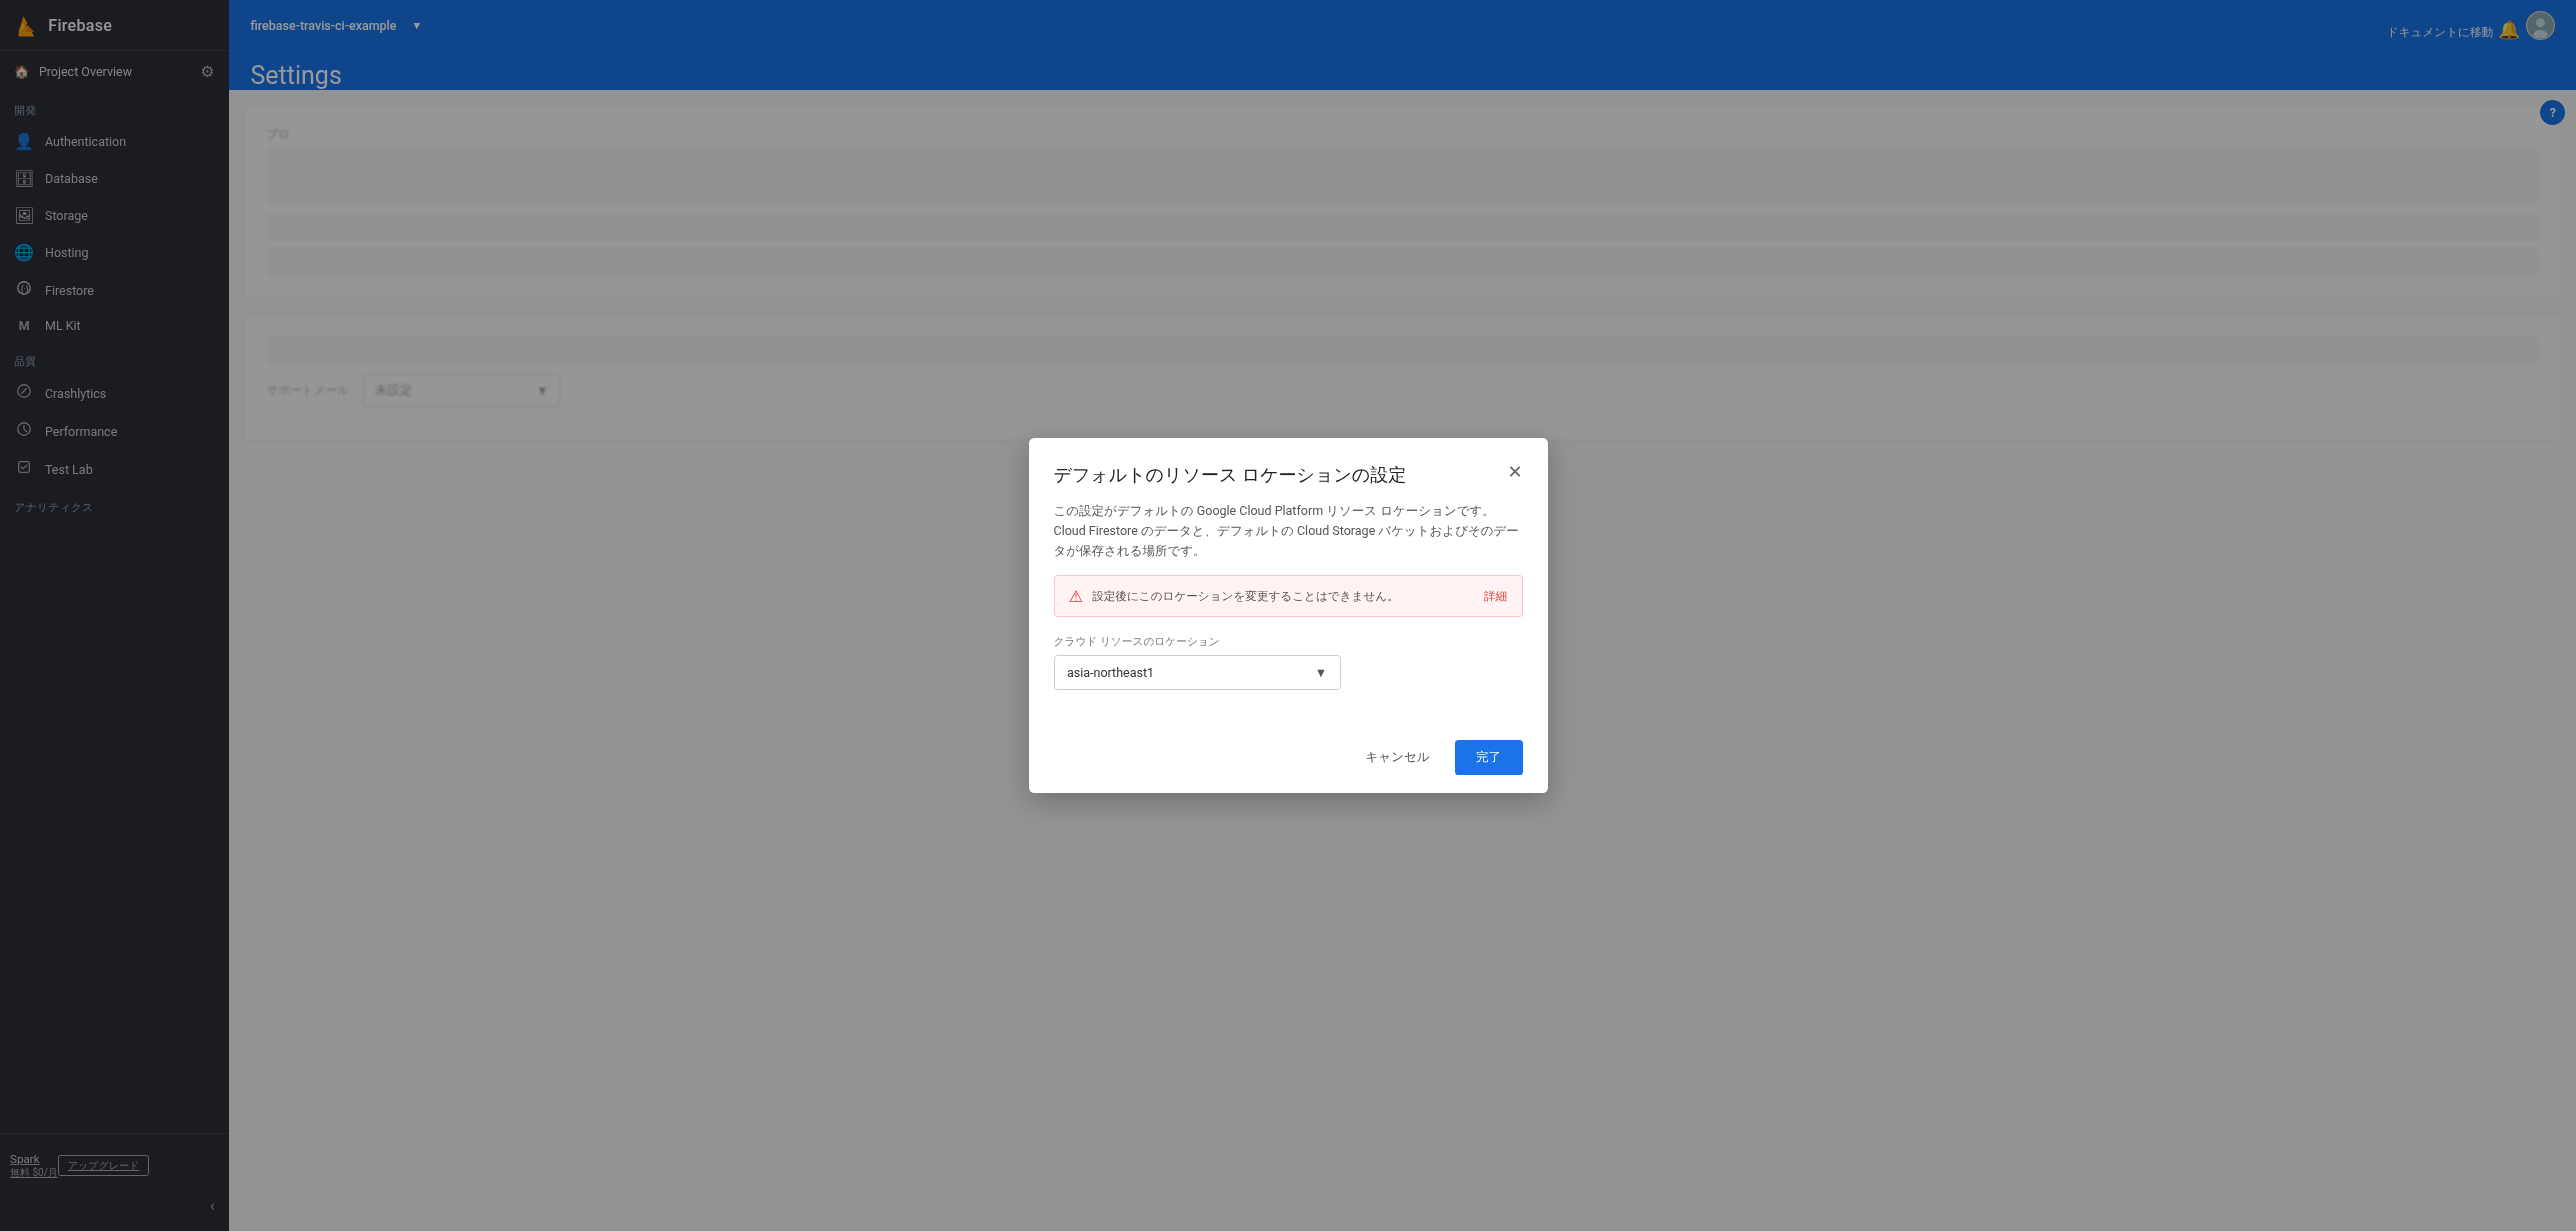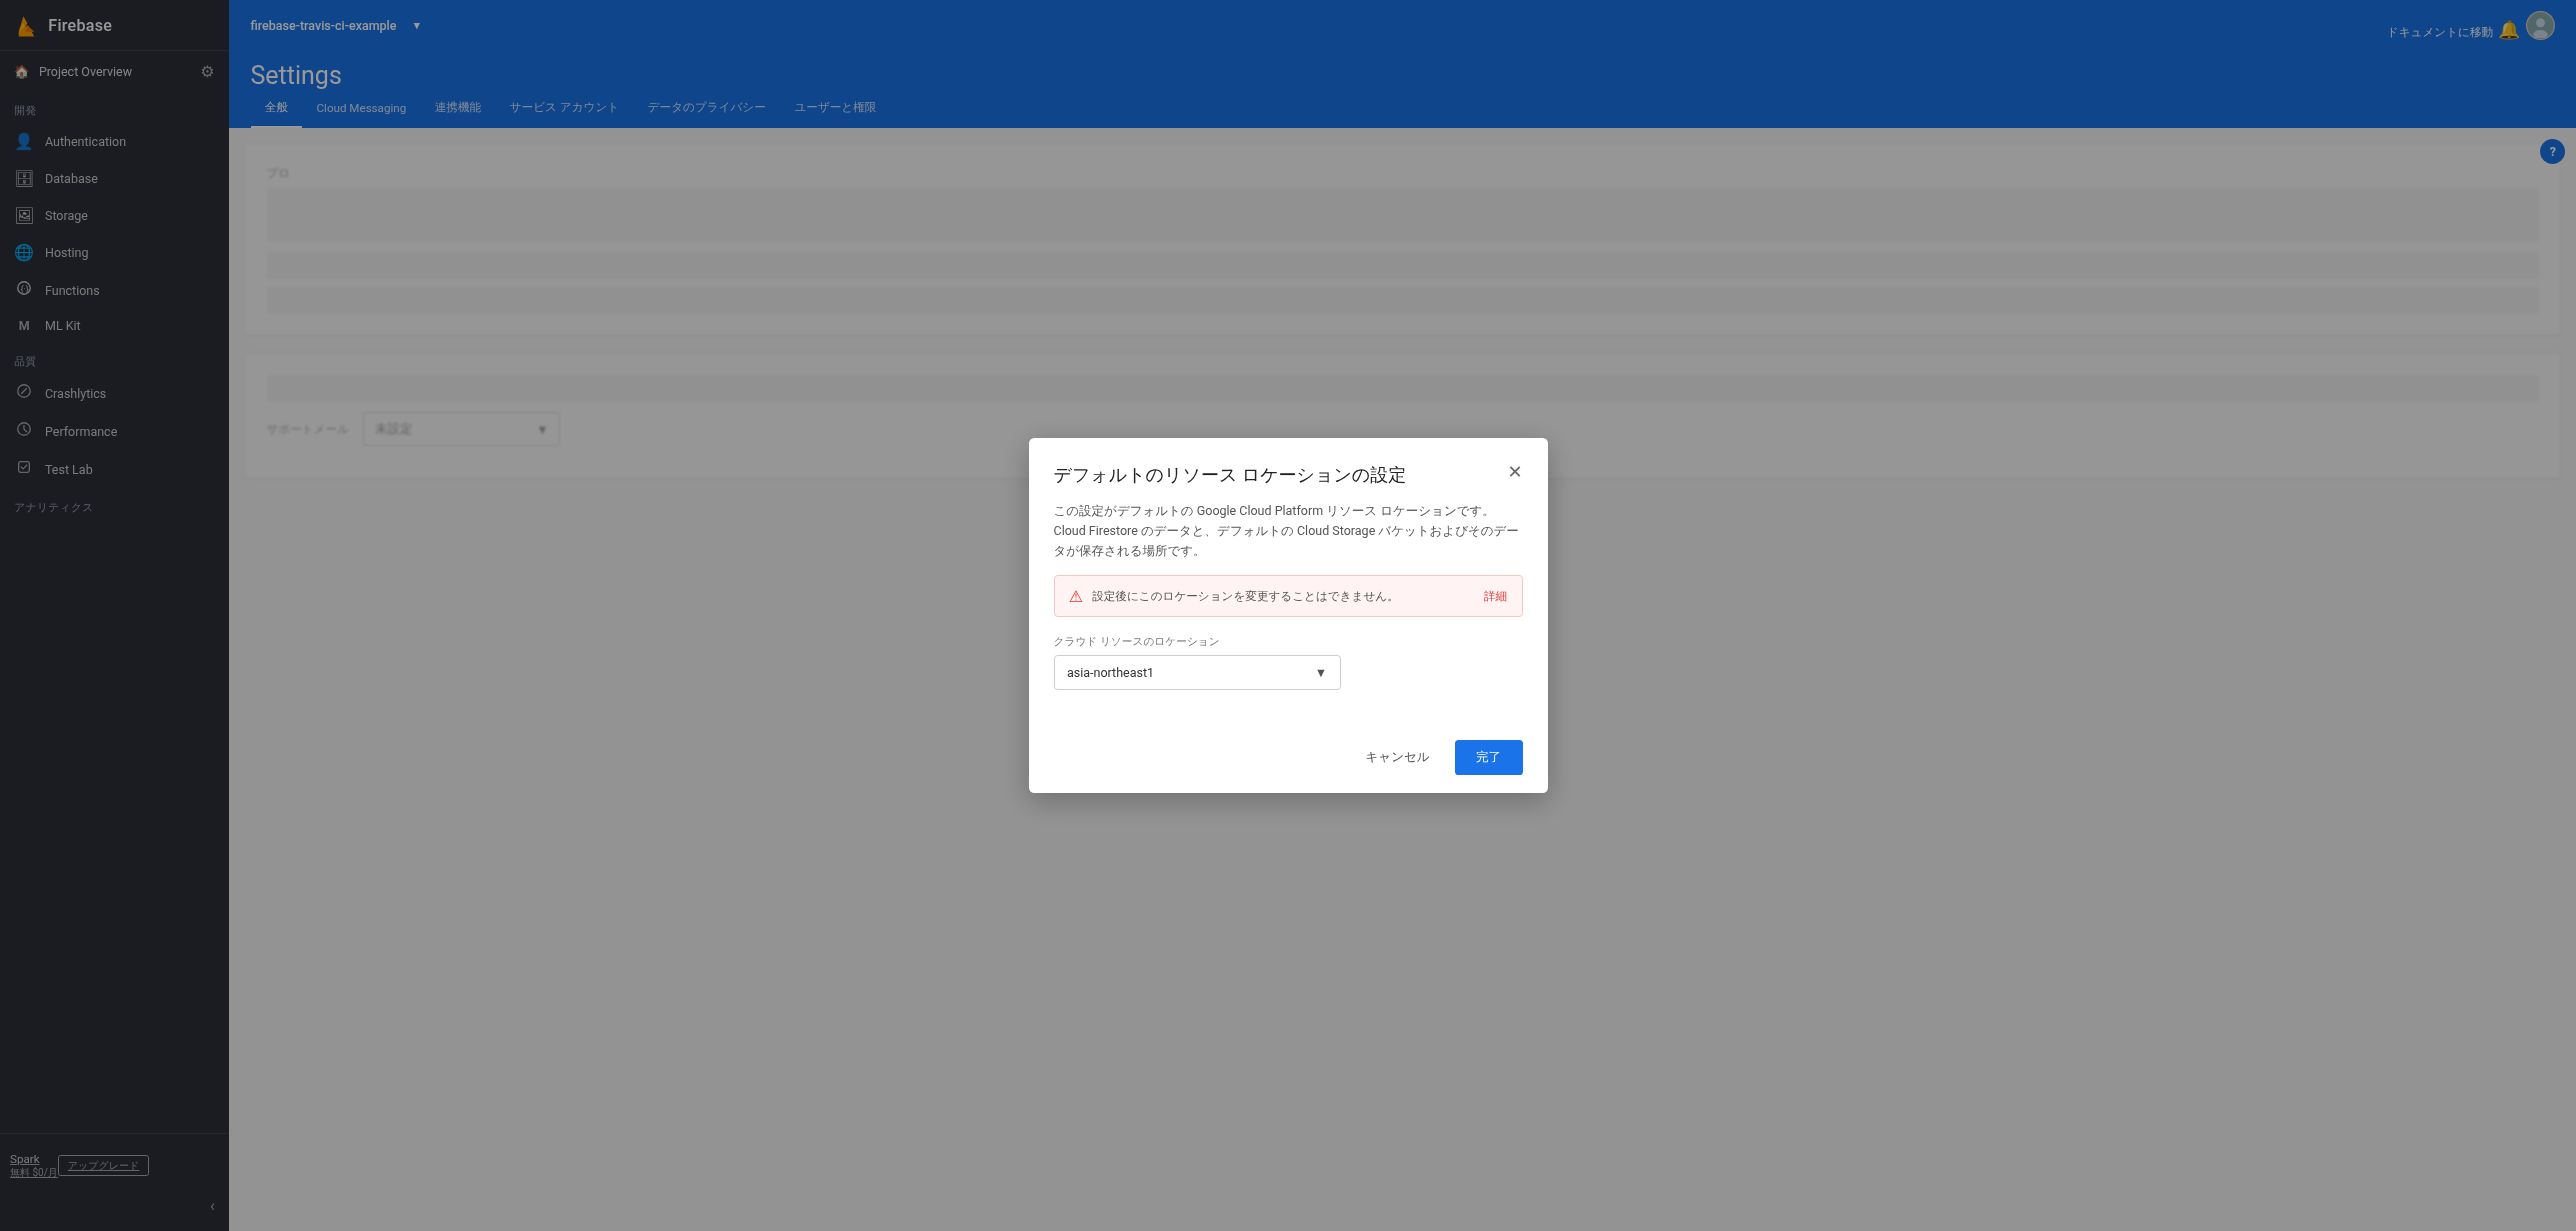--- a/index.html
+++ b/index.html
@@ -403,21 +403,21 @@
     <span class="sidebar-item-icon">🌐</span>
     <span>Hosting</span>
   </div>
   <div class="sidebar-item">
     <span class="sidebar-item-icon">
       <svg width="16" height="16" viewBox="0 0 18 18" fill="none" style="font-size:18px">
           <circle cx="9" cy="9" r="7" stroke="#ccc" stroke-width="1.5"></circle>
           <text x="5" y="13" font-size="10" fill="#ccc">{·}</text>
         </svg>
     </span>
-    <span>Functions</span>
+    <span>Firestore</span>
   </div>
   <div class="sidebar-item">
     <span class="sidebar-item-icon" style="font-weight:bold;font-size:12.5px;color:#aaa;">M</span>
     <span>ML Kit</span>
   </div>
 
   <div class="section-label">品質</div>
 
   <div class="sidebar-item">
     <span class="sidebar-item-icon">
@@ -480,28 +480,20 @@
             <ellipse cx="14" cy="24" rx="8" ry="5" fill="#cde"></ellipse>
           </svg>
       </div>
     </div>
   </div>
 
   <div class="page-header">
     <div class="page-title">Settings</div>
   </div>
 
-  <div class="tabs-bar">
-    <div class="tab active">全般</div>
-    <div class="tab">Cloud Messaging</div>
-    <div class="tab">連携機能</div>
-    <div class="tab">サービス アカウント</div>
-    <div class="tab">データのプライバシー</div>
-    <div class="tab">ユーザーと権限</div>
-  </div>
 
   <div class="content-area" style="position:relative;">
     <div class="content-inner">
       <div class="card">
         <div class="proj-section-label">プロ</div>
         <div style="height:54px;background:#f0f0f0;border-radius:3.6px;margin-bottom:10.7px;"></div>
         <div style="height:27px;background:#f0f0f0;border-radius:3.6px;margin-bottom:7.2px;"></div>
         <div style="height:27px;background:#f0f0f0;border-radius:3.6px;"></div>
       </div>
       <div class="card">

